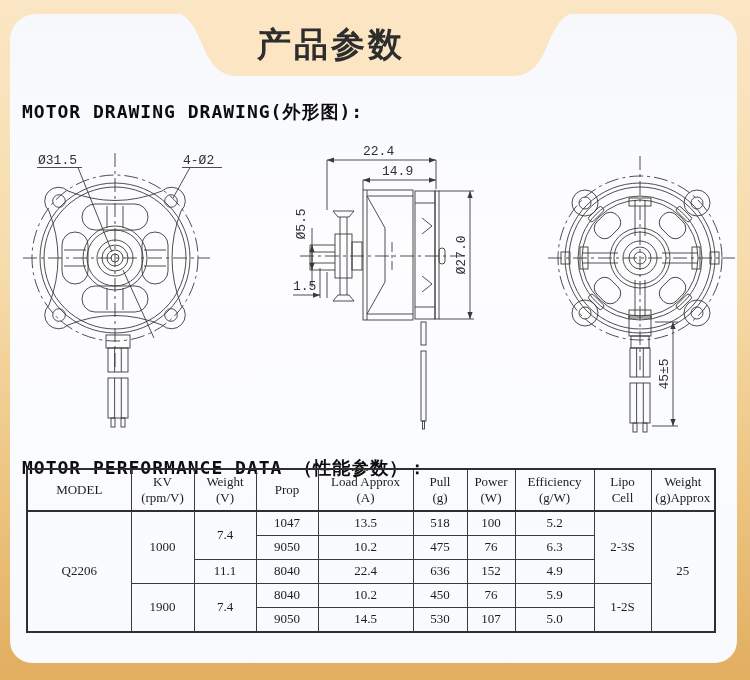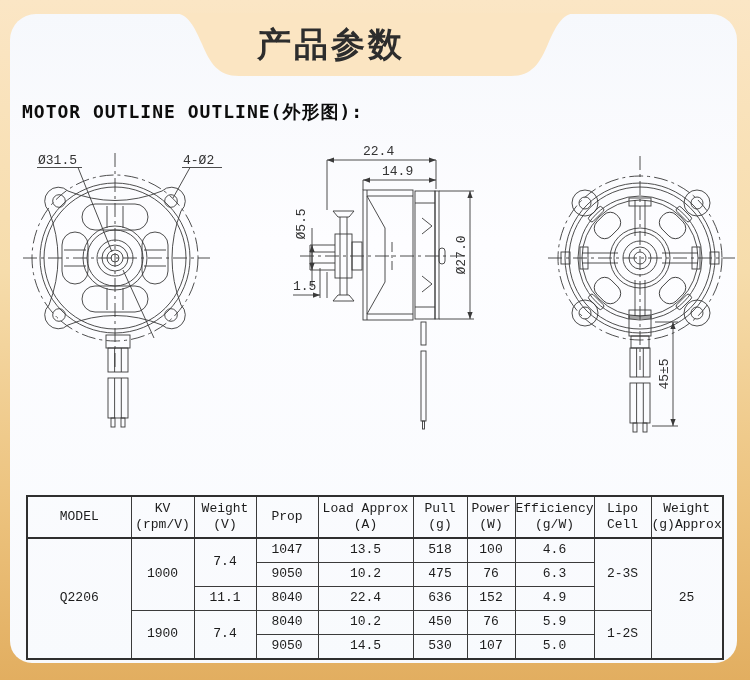--- a/index.html
+++ b/index.html
@@ -11,42 +11,42 @@
          border-radius:26px 26px 22px 22px;}
   .title-tab{position:absolute;left:175px;top:13px;width:400px;height:66px;}
   .page-title{position:absolute;left:0;top:22px;width:648px;text-align:center;
               font-size:34px;font-weight:600;color:#2d2d2d;letter-spacing:3px;margin-left:7px;}
   .sec-heading{position:absolute;left:22px;font-family:"DejaVu Sans Mono",monospace;
                font-weight:bold;font-size:18px;letter-spacing:1px;color:#0d0d0d;white-space:nowrap;}
   #heading-outline{top:100px;}
   #heading-performance{top:456px;}
   svg{position:absolute;overflow:visible;}
   svg text{font-family:"Liberation Mono",monospace;font-size:13px;fill:#333;}
-  .spec-table{position:absolute;left:26px;top:495px;border-collapse:collapse;
-              font-family:Liberation Mono, monospace;color:#1c1c1c;
+  .spec-table{position:absolute;left:26px;top:468px;border-collapse:collapse;
+              font-family:Liberation Serif, serif;color:#1c1c1c;
               border:2px solid #2f2f2f;table-layout:fixed;}
   .spec-table td{border:1px solid #3b3b3b;text-align:center;vertical-align:middle;
                  font-size:13px;padding:0;line-height:1.25;}
   .spec-table tr.hdr td{height:40px;border-bottom:2px solid #2f2f2f;}
   .spec-table tr.body-row td{height:23px;}
   .model-cell{font-size:15px;}
 </style>
 </head>
 <body>
 
 <div class="page">
 
   <div class="panel"></div>
 
   <svg class="title-tab" width="400" height="66" viewBox="0 0 400 66">
     <path d="M0,0 C13,1 19,13 27,31 C35,50 43,63 64,63 L336,63 C357,63 365,50 373,31 C381,13 387,1 400,0 Z" fill="#fbe5c2"></path>
   </svg>
   <div class="page-title">产品参数</div>
 
-  <div class="sec-heading" id="heading-outline">MOTOR OUTLINE OUTLINE(外形图):</div>
+  <div class="sec-heading" id="heading-outline">MOTOR DRAWING DRAWING(外形图):</div>
 
   <svg style="left:20px;top:138px" width="250" height="302" viewBox="0 0 250 302" fill="none" stroke="#3a3a3a" stroke-width="0.9">
 
     <line x1="3" y1="120" x2="190" y2="120" stroke-dasharray="14 4 3 4"></line>
     <line x1="95" y1="15" x2="95" y2="232" stroke-dasharray="14 4 3 4"></line>
 
     <circle cx="95" cy="120" r="83" stroke-dasharray="14 4 3 4"></circle>
     <circle cx="95" cy="120" r="75"></circle>
     <circle cx="95" cy="120" r="71"></circle>
 
@@ -237,20 +237,21 @@
       <line x1="98.3" y1="245" x2="98.3" y2="285"></line>
     <rect x="88" y="285" width="4" height="9"></rect>
       <rect x="98" y="285" width="4" height="9"></rect>
 
     <line x1="110" y1="184" x2="133" y2="184"></line>
     <line x1="107" y1="288" x2="133" y2="288"></line>
     <line x1="128" y1="184" x2="128" y2="288" marker-start="url(#ar2)" marker-end="url(#ar2)"></line>
     <text transform="rotate(-90 119 236)" x="119" y="240" text-anchor="middle" stroke="none" fill="#333">45±5</text>
   </svg>
 
+  <div class="sec-heading" id="heading-performance">MOTOR PERFORMANCE DATA （性能参数）：</div>
 
   <table class="spec-table">
     <colgroup>
       <col style="width:104px">
         <col style="width:63px">
         <col style="width:62px">
       <col style="width:62px">
         <col style="width:95px">
         <col style="width:54px">
       <col style="width:48px">
@@ -296,21 +297,21 @@
           </td>
       </tr>
       <tr class="body-row">
         <td rowspan="5" class="model-cell">Q2206</td>
         <td rowspan="3">1000</td>
         <td rowspan="2">7.4</td>
         <td>1047</td>
         <td>13.5</td>
         <td>518</td>
         <td>100</td>
-        <td>4.6</td>
+        <td>5.2</td>
         <td rowspan="3">2-3S</td>
         <td rowspan="5">25</td>
       </tr>
       <tr class="body-row">
         <td>9050</td>
         <td>10.2</td>
         <td>475</td>
         <td>76</td>
         <td>6.3</td>
       </tr>

